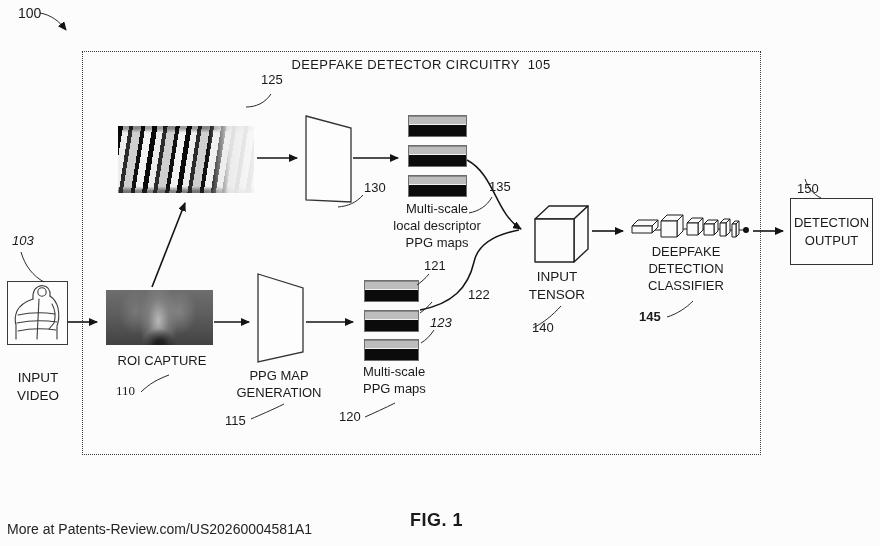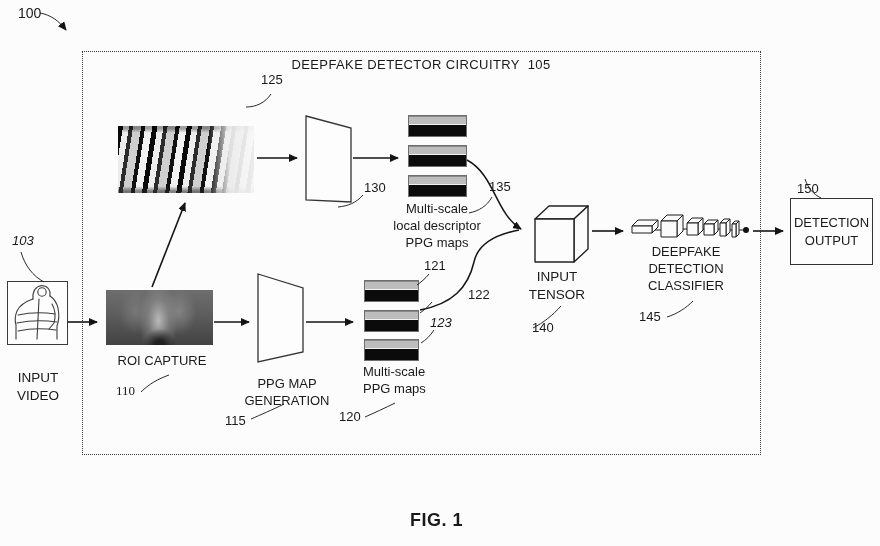--- a/index.html
+++ b/index.html
@@ -193,21 +193,21 @@
       <path d="M 805,179 C 808,188 813,194 821,198"></path>
     </g>
   </svg>
 
   <div class="lbl" style="left:162px; top:352px;">ROI CAPTURE</div>
   <div class="lbl" style="left:38px; top:369px; font-size:13.5px;">INPUT
 VIDEO</div>
   <div class="lbl" style="left:437px; top:200px;">Multi-scale
 local descriptor
 PPG maps</div>
-  <div class="lbl" style="left:287px; top:367px;margin-top:8px;">PPG MAP
+  <div class="lbl" style="left:279px; top:367px;">PPG MAP
 GENERATION</div>
   <div class="lbl left" style="left:363px; top:363px;">Multi-scale
 PPG maps</div>
   <div class="lbl" style="left:557px; top:268px; font-size:13.5px;">INPUT
 TENSOR</div>
   <div class="lbl" style="left:686px; top:243px;">DEEPFAKE
 DETECTION
 CLASSIFIER</div>
 
   <div class="det-box">DETECTION
@@ -218,17 +218,18 @@
   <div class="ref" style="left:261px; top:72px;">125</div>
   <div class="ref" style="left:116px; top:383px;font-family:Liberation Serif, serif;">110</div>
   <div class="ref" style="left:364px; top:180px;">130</div>
   <div class="ref" style="left:489px; top:179px;">135</div>
   <div class="ref" style="left:225px; top:413px;">115</div>
   <div class="ref" style="left:339px; top:409px;">120</div>
   <div class="ref" style="left:424px; top:258px;">121</div>
   <div class="ref" style="left:421px; top:287px;margin-left:47px;">122</div>
   <div class="ref" style="left:430px; top:315px;font-style:italic;">123</div>
   <div class="ref" style="left:503px; top:320px;margin-left:29px;">140</div>
-  <div class="ref" style="left:639px; top:309px;">145</div>
+  <div class="ref" style="left:639px; top:309px;font-weight:bold;">145</div>
   <div class="ref" style="left:797px; top:161px;margin-top:20px;">150</div>
 
   <div class="caption">FIG. 1</div>
+  <div class="footer">More at Patents-Review.com/US20260004581A1</div>
 </div>
 
 </body></html>

